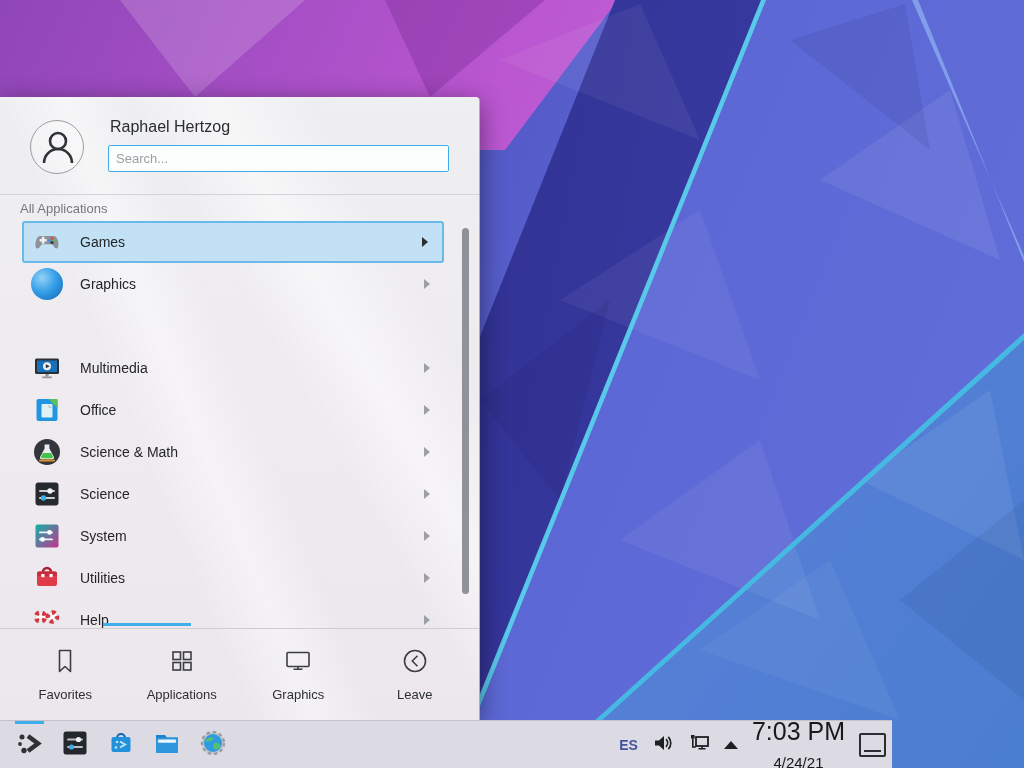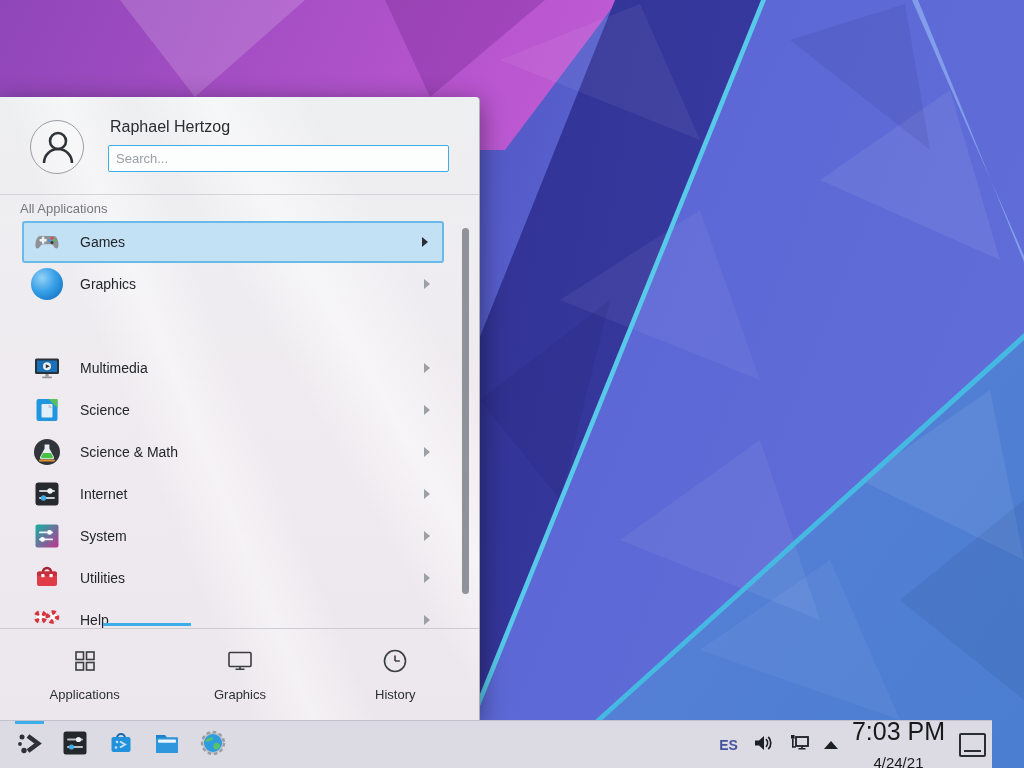--- a/index.html
+++ b/index.html
@@ -74,21 +74,21 @@
 
   .scrollbar { position:absolute; right:10px; top:131px; width:7px; height:366px; border-radius:4px; background:#8f9298; }
 
   .tab-indicator { position:absolute; left:103px; top:526px; width:88px; height:3px; background:#3daee9; }
   .bsep { position:absolute; left:0; top:531px; width:100%; height:1px; background:#cccdd1; }
   .tabbar { position:absolute; left:7px; top:532px; width:466px; height:89px; display:flex; }
   .tab { flex:1 1 0; display:flex; flex-direction:column; align-items:center; justify-content:center; gap:7px; cursor:default; }
   .tab-label { font-size:13px; color:#2d3033; }
 
   
-  #taskbar { position:absolute; left:0; bottom:0; width:992px; height:48px;
+  #taskbar { position:absolute; left:0; bottom:0; width:892px; height:48px;
              background:#dcdae2; border-top:1px solid #c3c1cb; }
   .tb-left { position:absolute; left:6px; top:0; height:100%; display:flex; align-items:center; }
   .tb-btn { position:relative; width:46px; height:47px; display:flex; align-items:center; justify-content:center; }
   .tb-active-line { position:absolute; left:9px; top:0; width:29px; height:3px; background:#3daee9; }
   .tb-tray { position:absolute; right:6px; top:0; height:100%; display:flex; align-items:center; gap:14px; }
   .kbd-layout { font-size:14px; font-weight:bold; color:#46549e; }
   .caret-up { width:0; height:0; border-bottom:8px solid #1d2023; border-left:7px solid transparent; border-right:7px solid transparent; }
   .clock { text-align:center; color:#17191b; line-height:1.04; }
   .clock-time { font-size:25px; }
   .clock-date { font-size:15px;margin-top:11px; }
@@ -182,21 +182,21 @@
 
       <div class="catrow" style="top:168px">
         <span class="cat-icon">
           <svg viewBox="0 0 32 32" width="32" height="32">
             <rect x="5.5" y="5" width="21" height="22" rx="2" fill="#2196e0"></rect>
             <path d="M26.5 5 v9 l-9 -9 z" fill="#5ac05a"></path>
             <rect x="10.5" y="10" width="11" height="13.5" rx="1" fill="#f2f6f8" opacity="0.92"></rect>
             <path d="M17.5 10 l4 4 h-4 z" fill="#c4ccd2"></path>
           </svg>
         </span>
-        <span class="cat-label">Science</span>
+        <span class="cat-label">Office</span>
         <span class="cat-arrow"></span>
       </div>
 
       <div class="catrow" style="top:210px">
         <span class="cat-icon">
           <svg viewBox="0 0 32 32" width="32" height="32">
             <circle cx="16" cy="16" r="13" fill="#32363c"></circle>
             <path d="M13.6 8.6 h4.8 v4 l4.4 8.2 a1.6 1.6 0 0 1 -1.4 2.4 h-10.8 a1.6 1.6 0 0 1 -1.4 -2.4 l4.4 -8.2 z" fill="#e9edef"></path>
             <path d="M12 17 h8 l1.8 3.4 a1.2 1.2 0 0 1 -1 1.8 h-9.6 a1.2 1.2 0 0 1 -1 -1.8 z" fill="#46c046"></path>
             <rect x="8" y="23.6" width="16" height="2" rx="1" fill="#e0912f"></rect>
@@ -209,21 +209,21 @@
       <div class="catrow" style="top:252px">
         <span class="cat-icon">
           <svg viewBox="0 0 32 32" width="32" height="32">
             <rect x="4.5" y="4.5" width="23" height="23" rx="3" fill="#26292d"></rect>
             <rect x="8" y="12" width="16" height="2" rx="1" fill="#c9ced3"></rect>
             <circle cx="19" cy="13" r="2.7" fill="#f0f3f5"></circle>
             <rect x="8" y="19" width="16" height="2" rx="1" fill="#c9ced3"></rect>
             <circle cx="12.5" cy="20" r="2.7" fill="#3daee9"></circle>
           </svg>
         </span>
-        <span class="cat-label">Internet</span>
+        <span class="cat-label">Science</span>
         <span class="cat-arrow"></span>
       </div>
 
       <div class="catrow" style="top:294px">
         <span class="cat-icon">
           <svg viewBox="0 0 32 32" width="32" height="32">
             <defs>
               <linearGradient id="sysgrad" x1="0" y1="0" x2="1" y2="1">
                 <stop offset="0" stop-color="#13b2a6"></stop>
                   <stop offset="1" stop-color="#c23390"></stop>
@@ -269,46 +269,54 @@
     </div>
 
     <div class="scrollbar"></div>
 
     <div class="tab-indicator"></div>
     <div class="bsep"></div>
 
     <div class="tabbar">
       <div class="tab">
         <span>
+          <svg viewBox="0 0 30 30" width="30" height="30" fill="none" stroke="#3a3e43" stroke-width="1.6" stroke-linejoin="round">
+            <path d="M9.5 4.5 h11 v21 l-5.5 -5 l-5.5 5 z"></path>
+          </svg>
+        </span>
+        <span class="tab-label">Favorites</span>
+      </div>
+      <div class="tab">
+        <span>
           <svg viewBox="0 0 30 30" width="30" height="30" fill="none" stroke="#3a3e43" stroke-width="1.6">
             <rect x="6" y="6" width="7.5" height="7.5"></rect>
               <rect x="16.5" y="6" width="7.5" height="7.5"></rect>
             <rect x="6" y="16.5" width="7.5" height="7.5"></rect>
               <rect x="16.5" y="16.5" width="7.5" height="7.5"></rect>
           </svg>
         </span>
         <span class="tab-label">Applications</span>
       </div>
       <div class="tab">
         <span>
           <svg viewBox="0 0 30 30" width="30" height="30" fill="none" stroke="#3a3e43" stroke-width="1.6">
             <rect x="4" y="6.5" width="22" height="14" rx="1"></rect>
             <path d="M15 20.5 v2.3 M10.5 23.2 h9"></path>
           </svg>
         </span>
         <span class="tab-label">Graphics</span>
       </div>
       <div class="tab">
         <span>
-          <svg viewBox="0 0 30 30" width="30" height="30" fill="none" stroke="#3a3e43" stroke-width="1.6">
+          <svg viewBox="0 0 30 30" width="30" height="30" fill="none" stroke="#3a3e43" stroke-width="1.6" stroke-linejoin="round">
             <circle cx="15" cy="15" r="10.5"></circle>
-            <path d="M15 15 V9.6 M15 15 h4.8"></path>
-          </svg>
-        </span>
-        <span class="tab-label">History</span>
+            <path d="M17.5 9.8 L12.2 15 l5.3 5.2"></path>
+          </svg>
+        </span>
+        <span class="tab-label">Leave</span>
       </div>
     </div>
   </div>
 
   <div id="taskbar">
     <div class="tb-left">
 
       <div class="tb-btn">
         <div class="tb-active-line"></div>
         <span>

